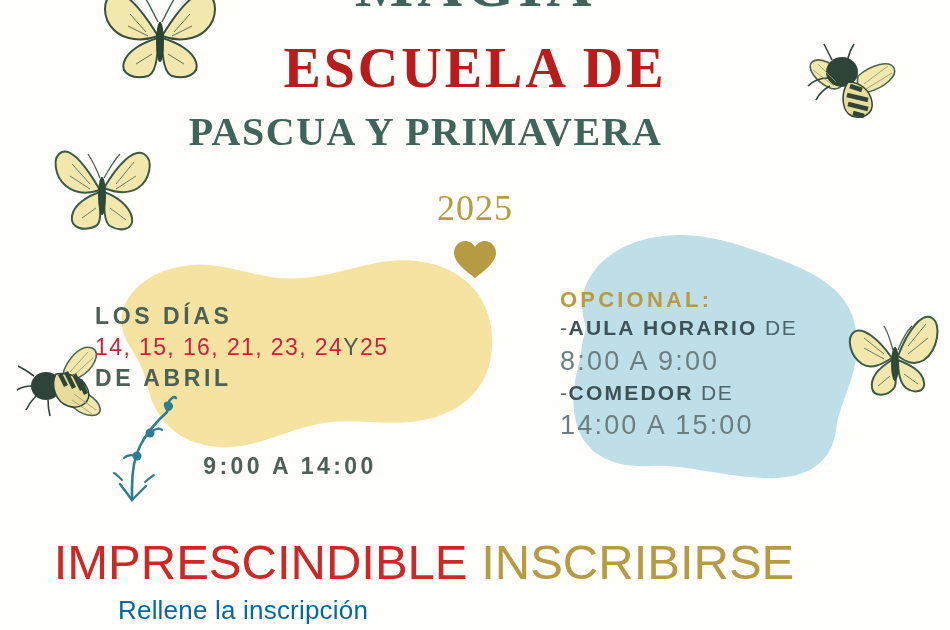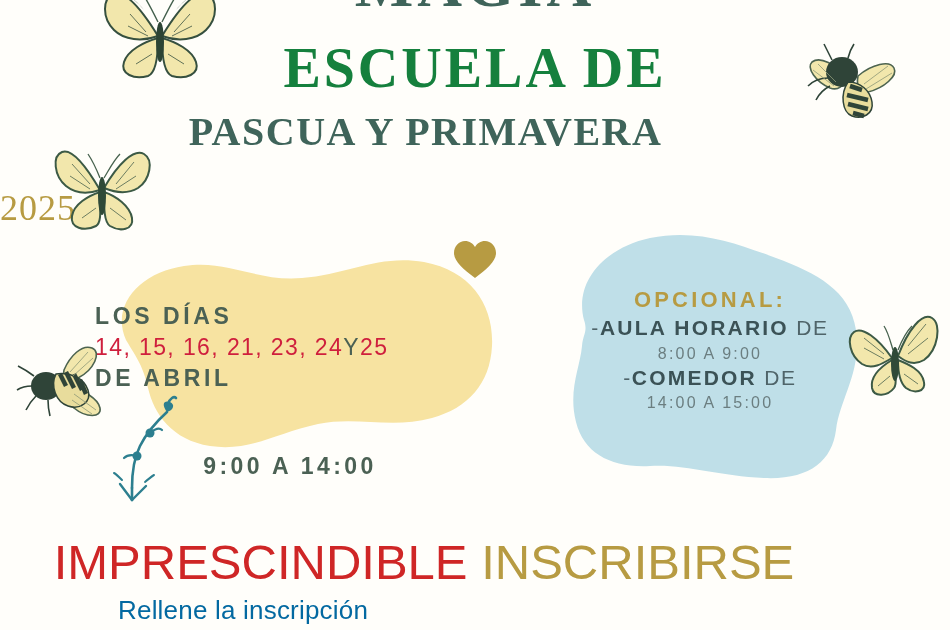--- a/index.html
+++ b/index.html
@@ -35,37 +35,38 @@
     line-height:1;
   }
 
   #title-escuela {
     position:absolute; left:0; top:40px; width:950px;
     text-align:center;
     font-family:"Liberation Serif", serif;
     font-weight:bold;
     font-size:56px;
     letter-spacing:3px;
-    color:#15803d;
+    color:#b91c1c;
     line-height:1;
   }
 
   #title-pascua {
     position:absolute; left:0; top:112px; width:851px;
     text-align:center;
     font-family:"Liberation Serif", serif;
     font-weight:bold;
     font-size:40px;
     letter-spacing:1.5px;
     color:#3f645a;
     line-height:1;
   }
 
   #year {
     position:absolute; left:0; top:190px; width:950px;
+    text-align:center;
     font-family:"Liberation Serif", serif;
     font-size:36px;
     letter-spacing:1px;
     color:#b79b42;
     line-height:1;
   }
 
   #heart-wrap {
     position:absolute; left:0; top:240px; width:950px;
     text-align:center;
@@ -95,36 +96,36 @@
     text-align:center;
     line-height:1.42;
     font-size:23px; font-weight:bold;
     letter-spacing:3.4px;
     color:#4b6154;
   }
 
   
   #optional-block {
     position:absolute; left:560px; top:285px; width:300px;
-    text-align:center;
+    text-align:left;
     line-height:1.34;
   }
   .opt-title {
     font-size:22px; font-weight:bold;
     letter-spacing:3.2px;
     color:#b79b42;
   }
   .opt-row {
     font-size:21px;
     letter-spacing:1.6px;
     color:#4f6469;
   }
   .opt-row .strong { font-weight:bold; letter-spacing:2.2px; color:#3b5256; }
   .opt-time {
-    font-size:16px;
+    font-size:27px;
     letter-spacing:2.2px;
     color:#6b7e80;
   }
 
   
   #cta {
     position:absolute; left:0; top:538px; width:848px;
     text-align:center;
     font-size:49px;
     letter-spacing:0px;

